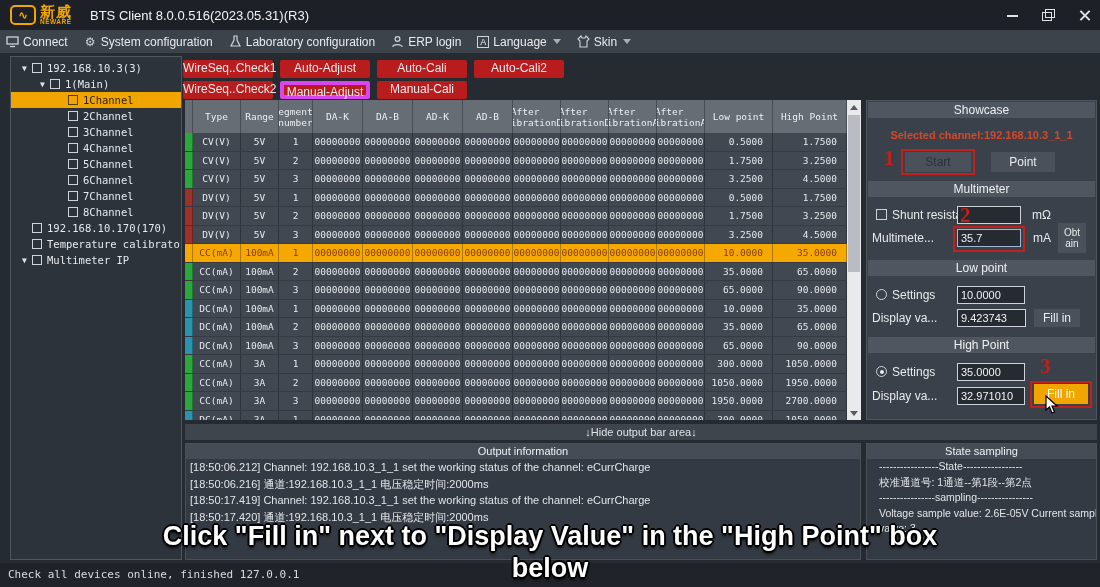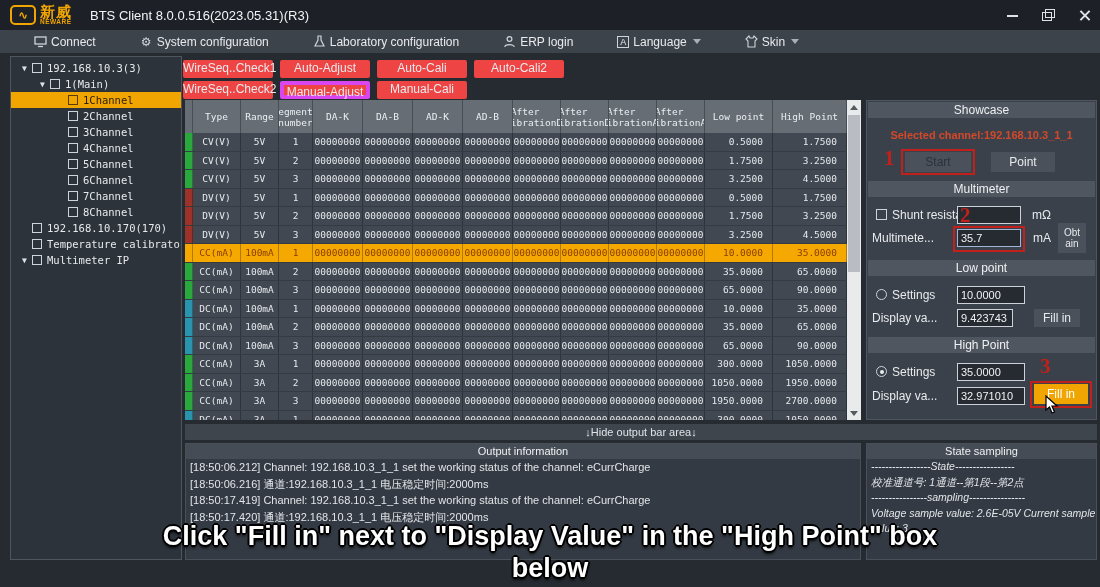--- a/index.html
+++ b/index.html
@@ -17,33 +17,33 @@
   .title-text { margin-left:18px; font-size:13px; color:#f2f4f6; }
   #win-controls { position:absolute; right:8px; top:0; height:30px; display:flex; align-items:center; gap:22px; }
   .wc { width:14px; height:12px; position:relative; cursor:default; }
   .wc-min:before { content:""; position:absolute; left:1px; top:6px; width:11px; height:2px; background:#dfe3e8; }
   .wc-restore:before { content:""; position:absolute; left:0; top:3px; width:8px; height:7px; border:1.5px solid #dfe3e8; }
   .wc-restore:after { content:""; position:absolute; left:3px; top:0; width:8px; height:7px; border:1.5px solid #dfe3e8; }
   .wc-close:before, .wc-close:after { content:""; position:absolute; left:6px; top:0; width:2px; height:13px; background:#dfe3e8; }
   .wc-close:before { transform:rotate(45deg);} .wc-close:after { transform:rotate(-45deg);}
   
   #menubar { position:absolute; left:0; top:30px; width:1100px; height:23px; background:#3d434b; display:flex; align-items:center; gap:16px; padding-left:6px; font-size:12px; color:#e8eaed; }
-  .menu-item { display:flex; align-items:center; gap:4px; cursor:default;margin-left:28px; }
+  .menu-item { display:flex; align-items:center; gap:4px; cursor:default; }
   .micon { width:13px; height:13px; display:inline-flex; align-items:center; justify-content:center; color:#cfd4da; font-size:12px; }
   .abox { width:12px; height:12px; border:1px solid #cfd4da; font-size:9px; display:inline-flex; align-items:center; justify-content:center; }
   .dd { width:0; height:0; border-left:4px solid transparent; border-right:4px solid transparent; border-top:5px solid #aab0b8; margin-left:2px; }
   
   #tree { position:absolute; left:10px; top:56px; width:172px; height:504px; background:#2d333b; border:1px solid #50565e; overflow:hidden; font-family:"DejaVu Sans Mono", monospace; font-size:10.5px; padding-top:3px; }
   .t-row { height:16px; display:flex; align-items:center; white-space:nowrap; cursor:default; }
   .t-chev { width:15px; text-align:center; font-size:8px; color:#dfe3e8; flex:0 0 15px; }
   .t-cb { width:10px; height:10px; border:1px solid #cfd4da; background:transparent; flex:0 0 10px; margin-right:5px; }
   .t-row.sel { background:#f0a500; color:#2e1f00; }
   .t-row.sel .t-cb { border-color:#5a3c00; }
   
-  .tabbtn { position:absolute; height:18px; background:#ef4444; color:#e8eaed; font-size:12px; text-align:center; line-height:17px; border-radius:2px; cursor:default; }
+  .tabbtn { position:absolute; height:18px; background:#b91c1c; color:#e8eaed; font-size:12px; text-align:center; line-height:17px; border-radius:2px; cursor:default; }
   .tabbtn.active { border:4px solid #d946ef; line-height:14px; }
   
   #cal-table { position:absolute; left:185px; top:100px; width:662px; height:320px; background:#3b424b; overflow:hidden; font-family:"DejaVu Sans Mono", monospace; }
   .tr { display:flex; width:662px; }
   .th-row { background:#666d75; height:33px; }
   .td, .th { border-right:1px solid rgba(0,0,0,0.28); overflow:hidden; display:flex; align-items:center; justify-content:center; color:#eceff2; }
   .th { font-size:9.5px; white-space:pre-line; text-align:left; line-height:11px; }
   .d-row { height:18.5px; background:#414851; border-bottom:1px solid #343b43; font-size:9.5px; }
   .d-row .td { color:#e6e9ed; }
   .td.num { justify-content:flex-end; padding-right:9px; }
@@ -55,21 +55,21 @@
   .tri-up { width:0; height:0; border-left:4px solid transparent; border-right:4px solid transparent; border-bottom:5px solid #555a60; }
   .tri-dn { width:0; height:0; border-left:4px solid transparent; border-right:4px solid transparent; border-top:5px solid #555a60; }
   #sc-thumb { position:absolute; left:1px; top:15px; width:12px; height:157px; background:#b9bdc3; }
   
   #hidebar { position:absolute; left:185px; top:424px; width:912px; height:16px; background:#3f454d; font-size:11px; color:#dfe3e8; text-align:center; line-height:16px; }
   #output { position:absolute; left:185px; top:443px; width:676px; height:117px; background:#343a43; border:1px solid #4a5058; }
   .panel-head { height:15px; background:#454c55; color:#eef0f3; font-size:11px; text-align:center; line-height:15px; }
   .log-line { font-size:11px; color:#e2e5e9; line-height:16.5px; padding-left:4px; white-space:nowrap; overflow:hidden; }
   
   #state { position:absolute; left:866px; top:443px; width:231px; height:117px; background:#343a43; border:1px solid #4a5058; }
-  .st-line { font-size:10.5px; color:#e2e5e9; line-height:15.5px; padding:0 4px; white-space:nowrap; overflow:hidden;font-style:italic; }
+  .st-line { font-size:10.5px; color:#e2e5e9; line-height:15.5px; padding:0 12px; white-space:nowrap; overflow:hidden; }
   
   #rightpanel { position:absolute; left:866px; top:100px; width:231px; height:320px; background:#3a414a; border:1px solid #50565e; }
   .sec-head { position:absolute; left:868px; width:227px; height:16px; background:#4f565f; color:#eef0f3; font-size:12px; text-align:center; line-height:16px; }
   .rp-label { position:absolute; font-size:12px; color:#e8eaed; white-space:nowrap; }
   .rp-input { position:absolute; width:64px; height:18px; background:#262b31; border:1px solid #cdd2d8; color:#f0f2f5; font-size:11px; font-family:"Liberation Sans",sans-serif; padding:0 3px; }
   .rp-btn { position:absolute; background:#4a515a; color:#e8eaed; border:none; font-size:12px; font-family:"Liberation Sans",sans-serif; cursor:default; }
   .redbox { position:absolute; border:2px solid #c1211a; }
   .rednum { position:absolute; color:#c1211a; font-size:21px; font-weight:bold; font-family:"Liberation Serif",serif; z-index:5; }
   .cb { position:absolute; width:11px; height:11px; border:1px solid #cfd4da; }
   .radio { position:absolute; width:11px; height:11px; border:1px solid #cfd4da; border-radius:50%; }
@@ -552,36 +552,39 @@
   <div class="redbox" style="left:953px; top:226px; width:72px; height:26px;"></div>
   <input class="rp-input" style="left: 957px; top: 229px; border-color: rgb(159, 182, 216);" value="35.7">
   <span class="rp-label" style="left:1033px; top:231px;">mA</span>
   <button class="rp-btn" style="left:1058px; top:223px; width:28px; height:30px; font-size:10px; line-height:11px; padding:0;"><span>Obt</span><br><span>ain</span></button>
 
   <div class="sec-head" style="top:260px;">Low point</div>
   <span class="radio" style="left:876px; top:289px;"></span>
   <span class="rp-label" style="left:892px; top:288px;">Settings</span>
   <input class="rp-input" style="left: 957px; top: 286px; width: 68px;" value="10.0000">
   <span class="rp-label" style="left:872px; top:311px;">Display va...</span>
-  <input class="rp-input" style="left: 957px; top: 309px; width: 56px;" value="9.423743">
+  <input class="rp-input" style="left: 957px; top: 309px; width: 69px;" value="9.423743">
   <button class="rp-btn" style="left:1034px; top:309px; width:46px; height:18px;">Fill in</button>
 
   <div class="sec-head" style="top:337px;">High Point</div>
   <span class="radio on" style="left:876px; top:366px;"></span>
   <span class="rp-label" style="left:892px; top:365px;">Settings</span>
   <input class="rp-input" style="left: 957px; top: 363px; width: 68px;" value="35.0000">
   <div class="rednum" style="left:1040px; top:354px;">3</div>
   <span class="rp-label" style="left:872px; top:389px;">Display va...</span>
   <input class="rp-input" style="left: 957px; top: 387px; width: 68px;" value="32.971010">
   <div class="redbox" style="left:1030px; top:381px; width:62px; height:27px;"></div>
   <button class="rp-btn" style="left:1034px; top:384px; width:54px; height:20px; background:#f0a500; color:#fff;">Fill in</button>
 
   <svg id="cursor" width="18" height="20" viewBox="0 0 18 20">
     <path d="M3 1 L3 15 L6.5 12 L9 18 L11.5 17 L9 11 L14 11 Z" fill="#fff" stroke="#000" stroke-width="1.2"></path>
   </svg>
 
+  <div id="statusbar">
+    <span>Check all devices online, finished 127.0.0.1</span>
+  </div>
 
   <div id="caption">
     <div>Click "Fill in" next to "Display Value" in the "High Point" box</div>
     <div>below</div>
   </div>
 
 </div>
 
 </body></html>

